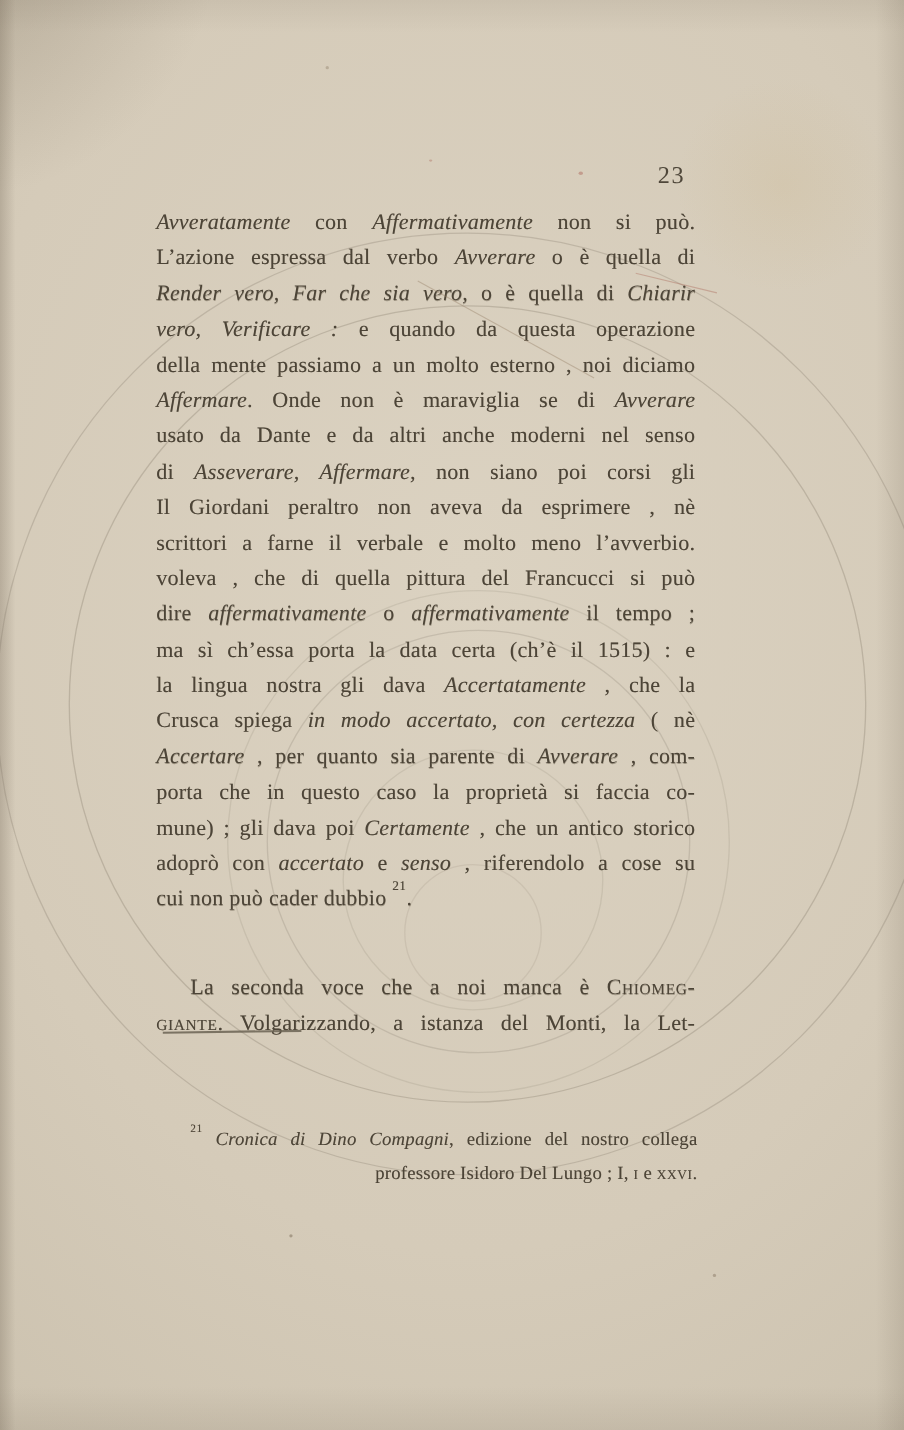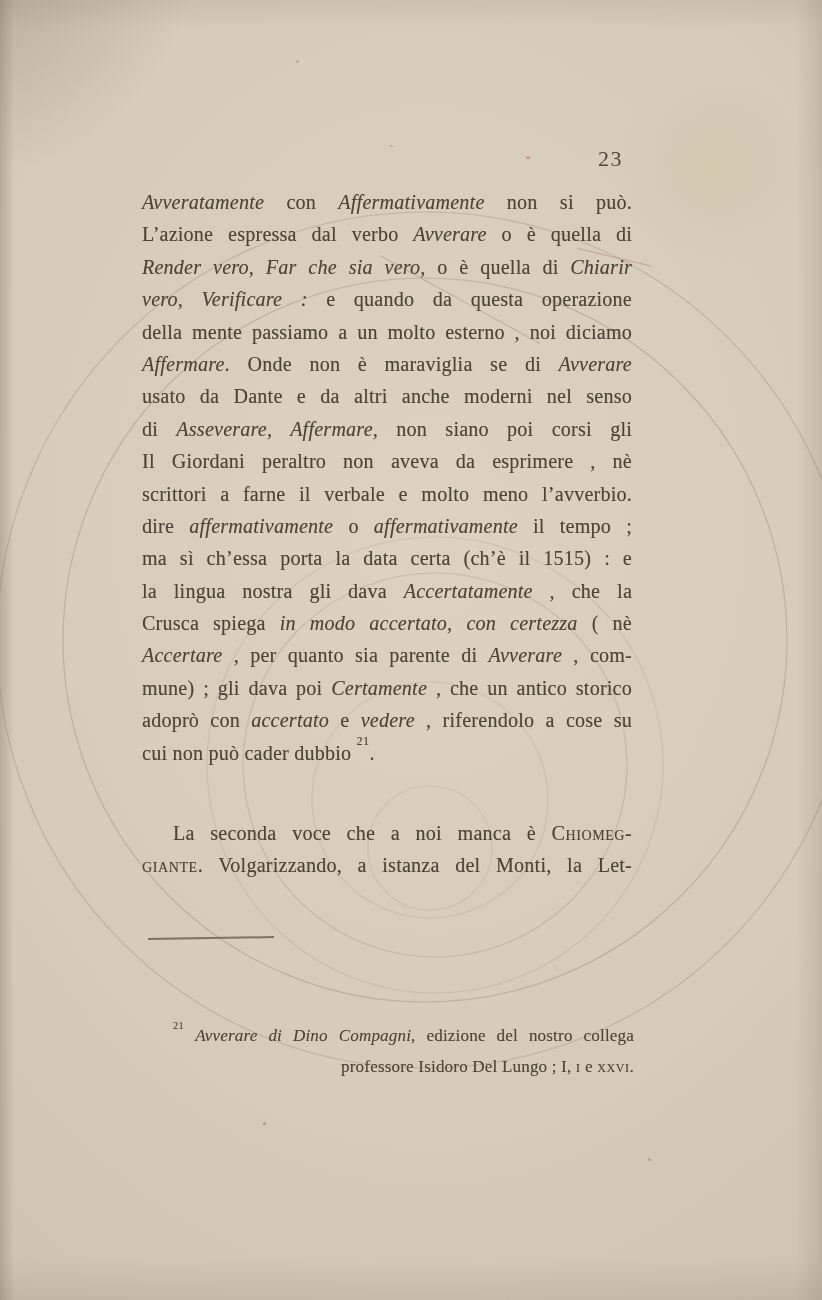--- a/index.html
+++ b/index.html
@@ -98,36 +98,38 @@
       <div class="line just"><em>Avveratamente</em> con <em>Affermativamente</em> non si può.</div>
       <div class="line just">L’azione espressa dal verbo <em>Avverare</em> o è quella di</div>
       <div class="line just"><em>Render vero, Far che sia vero,</em> o è quella di <em>Chiarir</em></div>
       <div class="line just"><em>vero, Verificare :</em> e quando da questa operazione</div>
       <div class="line just">della mente passiamo a un molto esterno , noi diciamo</div>
       <div class="line just"><em>Affermare</em>. Onde non è maraviglia se di <em>Avverare</em></div>
       <div class="line just">usato da Dante e da altri anche moderni nel senso</div>
       <div class="line just">di <em>Asseverare, Affermare,</em> non siano poi corsi gli</div>
       <div class="line just">Il Giordani peraltro non aveva da esprimere , nè</div>
       <div class="line just">scrittori a farne il verbale e molto meno l’avverbio.</div>
+      <div class="line just">voleva , che di quella pittura del Francucci si può</div>
       <div class="line just">dire <em>affermativamente</em> o <em>affermativamente</em> il tempo ;</div>
       <div class="line just">ma sì ch’essa porta la data certa (ch’è il 1515) : e</div>
       <div class="line just">la lingua nostra gli dava <em>Accertatamente</em> , che la</div>
       <div class="line just">Crusca spiega <em>in modo accertato, con certezza</em> ( nè</div>
       <div class="line just"><em>Accertare</em> , per quanto sia parente di <em>Avverare</em> , com-</div>
+      <div class="line just">porta che in questo caso la proprietà si faccia co-</div>
       <div class="line just">mune) ; gli dava poi <em>Certamente</em> , che un antico storico</div>
-      <div class="line just">adoprò con <em>accertato</em> e <em>vedere</em> , riferendolo a cose su</div>
+      <div class="line just">adoprò con <em>accertato</em> e <em>senso</em> , riferendolo a cose su</div>
       <div class="line">cui non può cader dubbio <sup>21</sup>.</div>
       <div class="line just ind">La seconda voce che a noi manca è <span class="sc">Chiomeg</span>-</div>
       <div class="line just"><span class="sc">giante</span>. Volgarizzando, a istanza del Monti, la Let-</div>
     </div>
 
   <div class="fnrule"></div>
 
   <div class="footnote" id="footnote">
-      <div class="line just ind"><sup>21</sup> <em>Avverare di Dino Compagni</em>, edizione del nostro collega</div>
+      <div class="line just ind"><sup>21</sup> <em>Cronica di Dino Compagni</em>, edizione del nostro collega</div>
       <div class="line">professore Isidoro Del Lungo ; I, <span class="sc">i</span> e <span class="sc">xxvi</span>.</div>
     </div>
 
   <div class="scratch scratch-1"></div>
   <div class="scratch scratch-2"></div>
   <div class="speck speck-1"></div>
   <div class="speck speck-2"></div>
   <div class="speck speck-3"></div>
   <div class="speck speck-4"></div>
   <div class="speck speck-5"></div>

